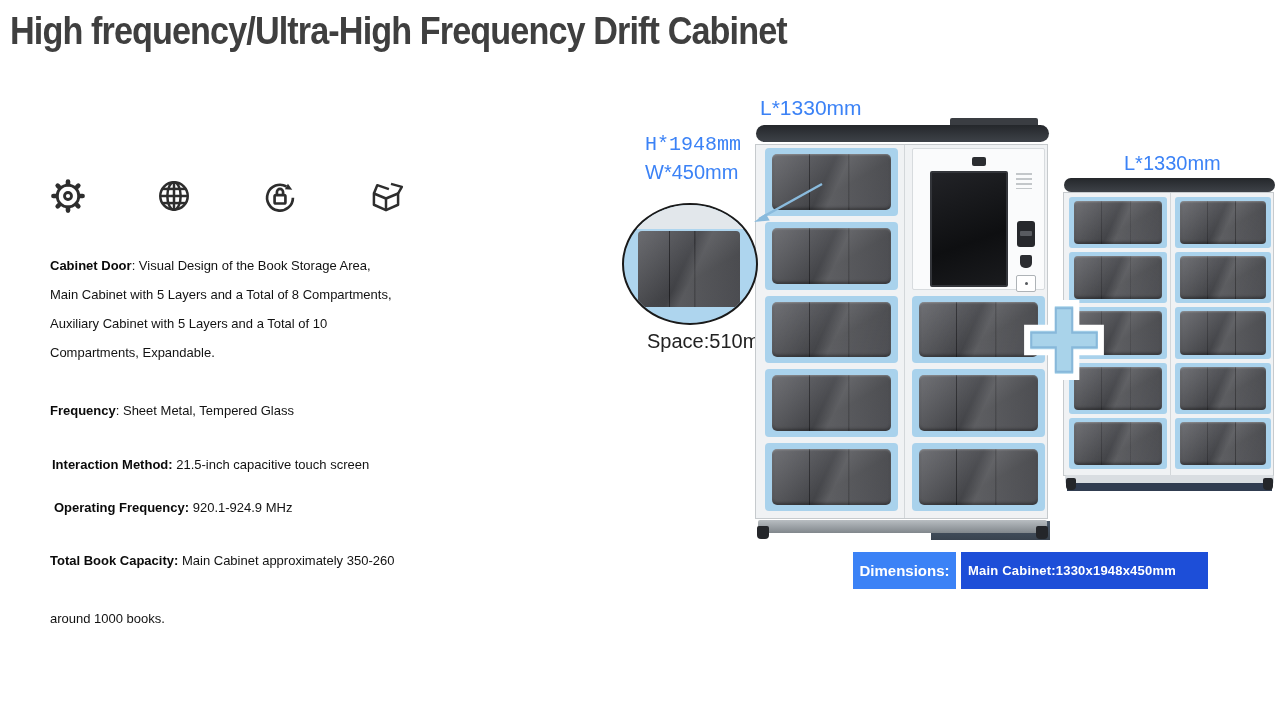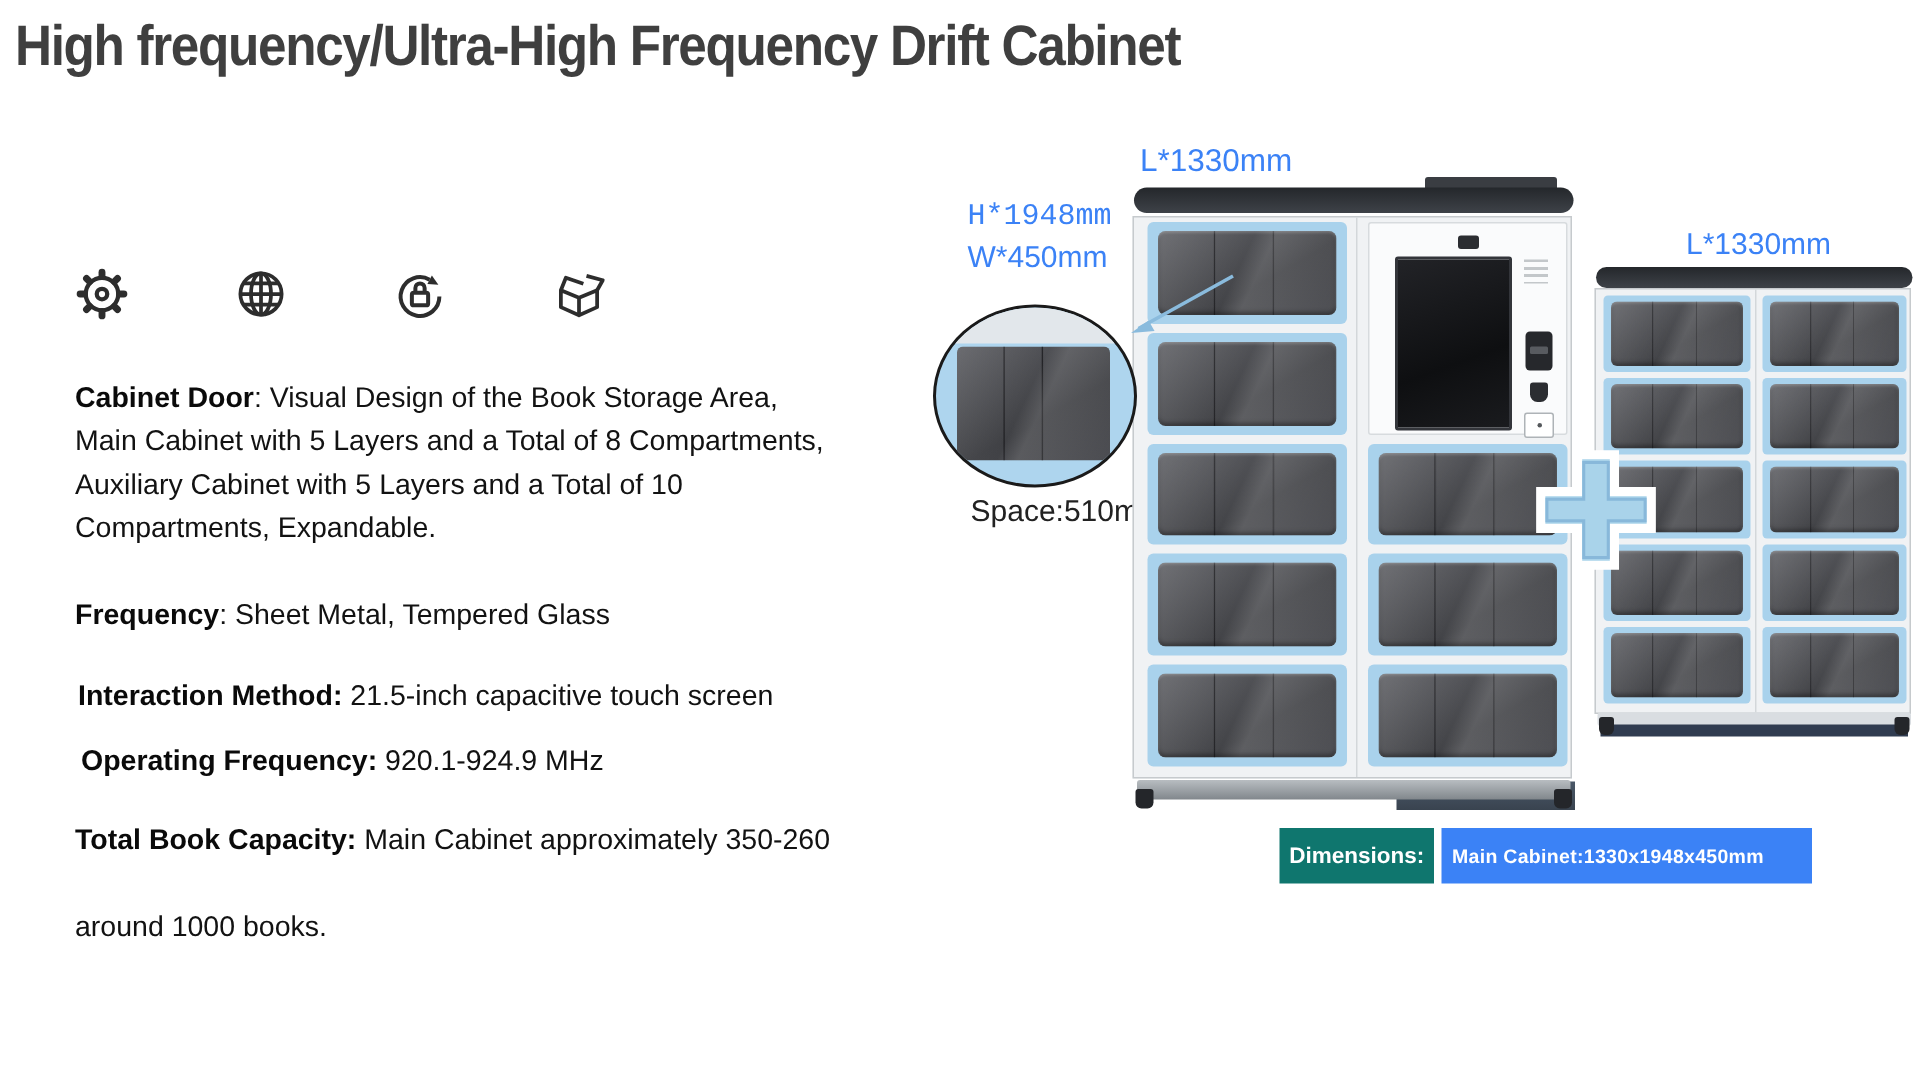--- a/index.html
+++ b/index.html
@@ -8,21 +8,21 @@
 
   
   .title{position:absolute;left:10px;top:10px;margin:0;font-size:38px;font-weight:bold;
          color:#3f3f3f;letter-spacing:-1px;transform:scaleX(.90);transform-origin:left top;white-space:nowrap;}
 
   
   .icons-row{position:absolute;left:48px;top:176px;display:flex;gap:66px;}
   .icons-row svg{width:40px;height:40px;display:block;}
 
   
-  .spec{position:absolute;margin:0;font-size:19px;line-height:29px;color:#121212;white-space:nowrap;}
+  .spec{position:absolute;margin:0;font-size:13px;line-height:29px;color:#121212;white-space:nowrap;}
   .spec b{font-weight:bold;color:#0a0a0a;}
   #spec-cabinet-door{left:50px;top:251px;}
   #spec-material{left:50px;top:396px;}
   #spec-interaction{left:52px;top:450px;}
   #spec-frequency{left:54px;top:493px;text-align:right;}
   #spec-capacity{left:50px;top:546px;}
 
   
   .lbl{position:absolute;color:#3b82f6;white-space:nowrap;}
   #lbl-main-l{left:760px;top:96px;font-size:21px;}
@@ -98,23 +98,23 @@
       linear-gradient(115deg, rgba(255,255,255,.12) 0%, rgba(255,255,255,.02) 45%, rgba(255,255,255,.14) 55%, rgba(255,255,255,.03) 100%),
       linear-gradient(90deg, transparent 30%, rgba(15,15,18,.8) 30.8%, transparent 31.6%, transparent 55%, rgba(15,15,18,.8) 55.8%, transparent 56.6%),
       linear-gradient(150deg,#57585d 0%,#3c3d41 60%,#46474c 100%);}
   #callout-arrow{position:absolute;left:740px;top:170px;width:100px;height:70px;z-index:4;}
 
   
   #plus-sign{position:absolute;left:1020px;top:296px;width:88px;height:88px;z-index:5;}
 
   
   #dims{position:absolute;left:853px;top:552px;display:flex;gap:5px;z-index:6;}
-  #dims .cell-label{width:103px;height:37px;background:#0f766e;color:#fff;font-weight:bold;font-size:15px;
+  #dims .cell-label{width:103px;height:37px;background:#3b82f6;color:#fff;font-weight:bold;font-size:15px;
                     display:flex;align-items:center;justify-content:center;}
-  #dims .cell-values{width:247px;height:37px;background:#3b82f6;color:#fff;font-weight:bold;font-size:13px;
+  #dims .cell-values{width:247px;height:37px;background:#1d4ed8;color:#fff;font-weight:bold;font-size:13px;
                      line-height:16px;display:flex;flex-direction:column;justify-content:center;
                      padding-left:7px;box-sizing:border-box;letter-spacing:.2px;}
 </style>
 </head>
 <body>
 
 <div>
 
   <h1 class="title">High frequency/Ultra-High Frequency Drift Cabinet</h1>
 

